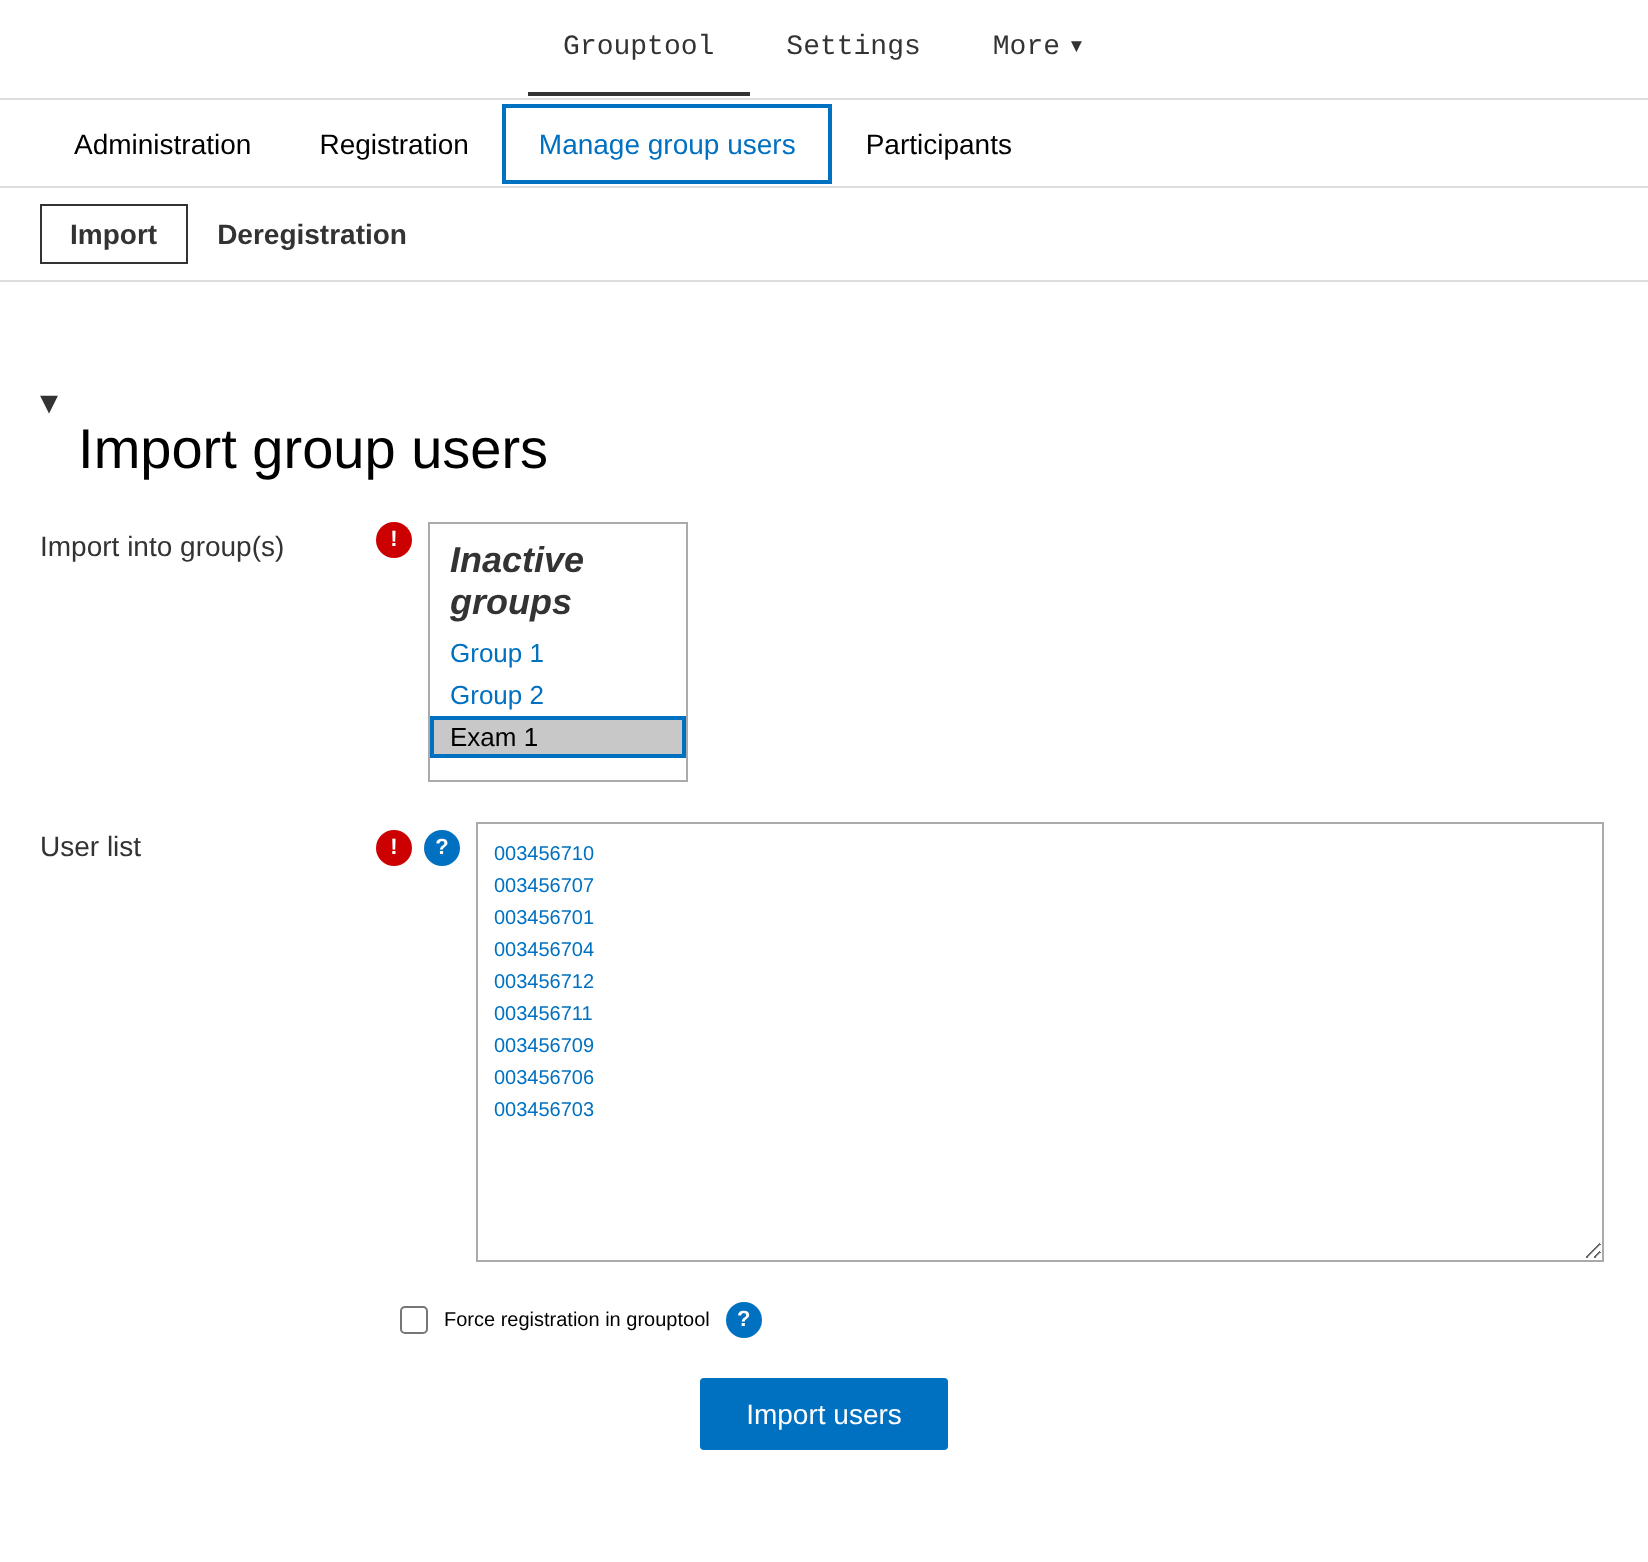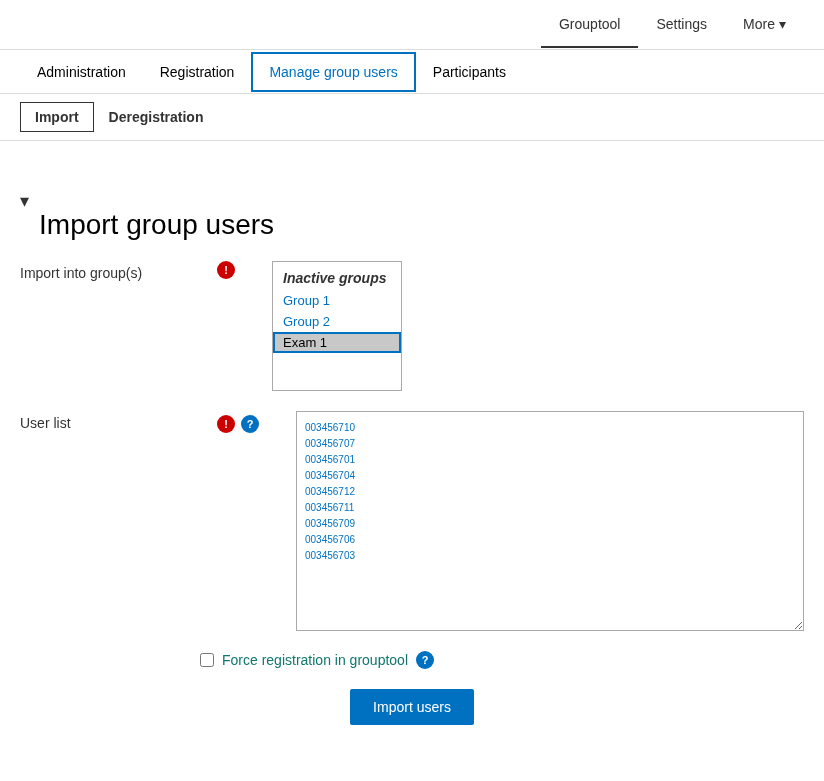--- a/index.html
+++ b/index.html
@@ -1,26 +1,27 @@
 <!DOCTYPE html>
 <html><head>
   <meta charset="utf-8">
   <style>
     * { box-sizing: border-box; margin: 0; padding: 0; }
     body { font-family: Arial, sans-serif; font-size: 14px; background: #fff; color: #333; width: 824px; min-height: 781px; }
 
     
     .top-nav {
       display: flex;
-      justify-content: flex-end;
+      justify-content: center;
       align-items: center;
       border-bottom: 1px solid #ddd;
       padding: 0 20px;
       height: 50px;
       gap: 0;
+      font-family: Liberation Mono, monospace;
     }
     .top-nav-item {
       padding: 14px 18px;
       cursor: pointer;
       font-size: 14px;
       color: #333;
       border-bottom: 2px solid transparent;
       text-decoration: none;
       display: flex;
       align-items: center;
@@ -96,21 +97,21 @@
       font-size: 18px;
       cursor: pointer;
       color: #333;
     }
 
     
     .form-row {
       display: flex;
       align-items: flex-start;
       margin-bottom: 20px;
-      gap: 37px;
+      gap: 8px;
     }
     .form-label {
       width: 160px;
       font-size: 14px;
       color: #333;
       padding-top: 4px;
       flex-shrink: 0;
     }
     .form-label-icons {
       display: flex;
@@ -155,21 +156,21 @@
       width: 130px;
       min-height: 130px;
       padding: 4px 0;
       font-size: 13px;
       overflow-y: auto;
     }
     .group-listbox-header {
       font-style: italic;
       font-weight: bold;
       padding: 4px 10px;
-      font-size: 14px;
+      font-size: 18px;
       color: #333;
     }
     .group-listbox-item {
       padding: 3px 10px;
       cursor: pointer;
       color: #0070c0;
       font-size: 13px;
     }
     .group-listbox-item.selected {
       background: #c8c8c8;
@@ -199,22 +200,22 @@
       gap: 8px;
       margin-left: 180px;
       margin-bottom: 20px;
     }
     .force-row input[type="checkbox"] {
       width: 14px;
       height: 14px;
       cursor: pointer;
     }
     .force-row label {
-      font-size: 14px;
-      color: #0f766e;
+      font-size: 10px;
+      color: #000000;
       cursor: pointer;
     }
 
     
     .import-btn-row {
       display: flex;
       justify-content: center;
       margin-top: 10px;
     }
     .import-btn {

